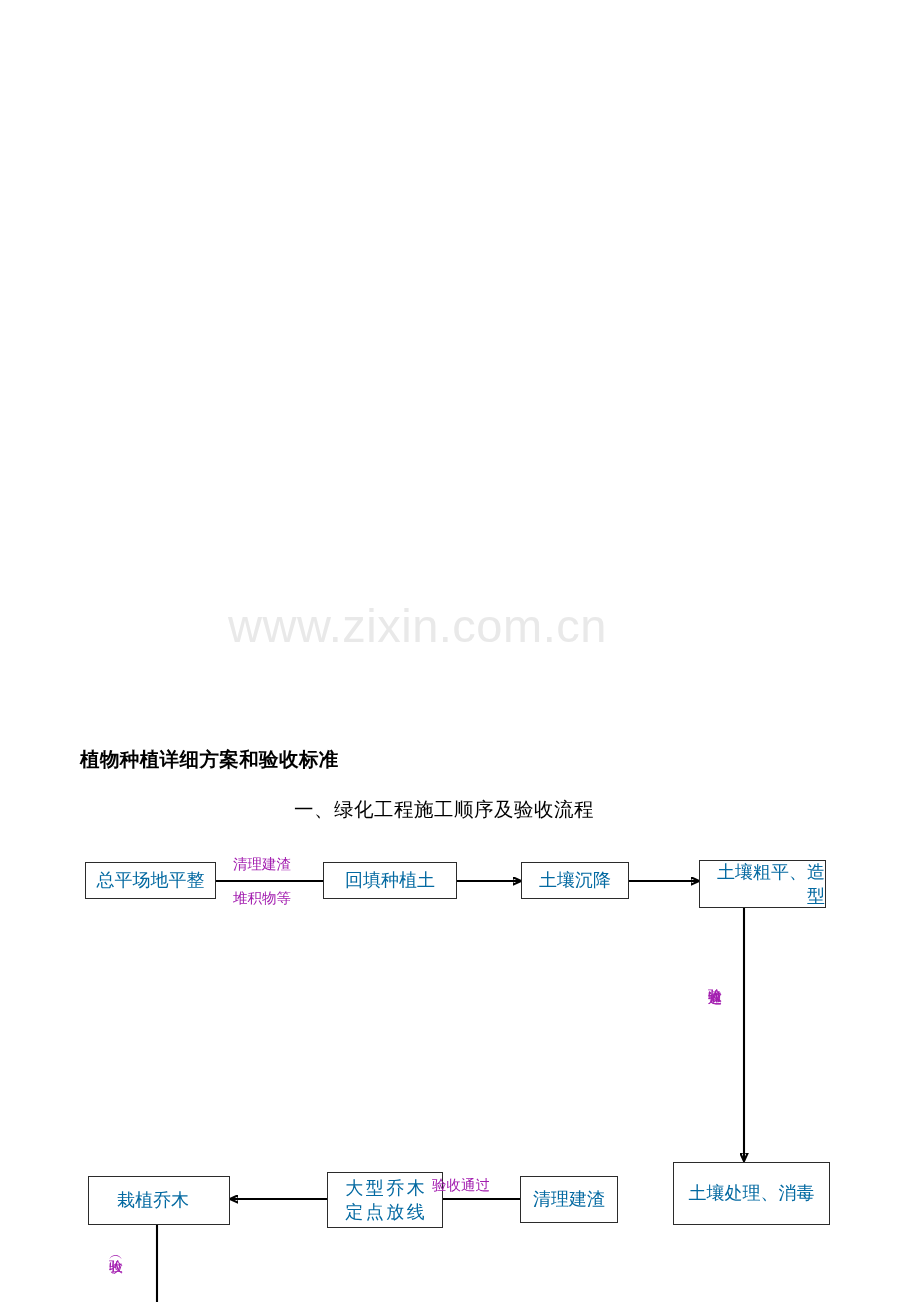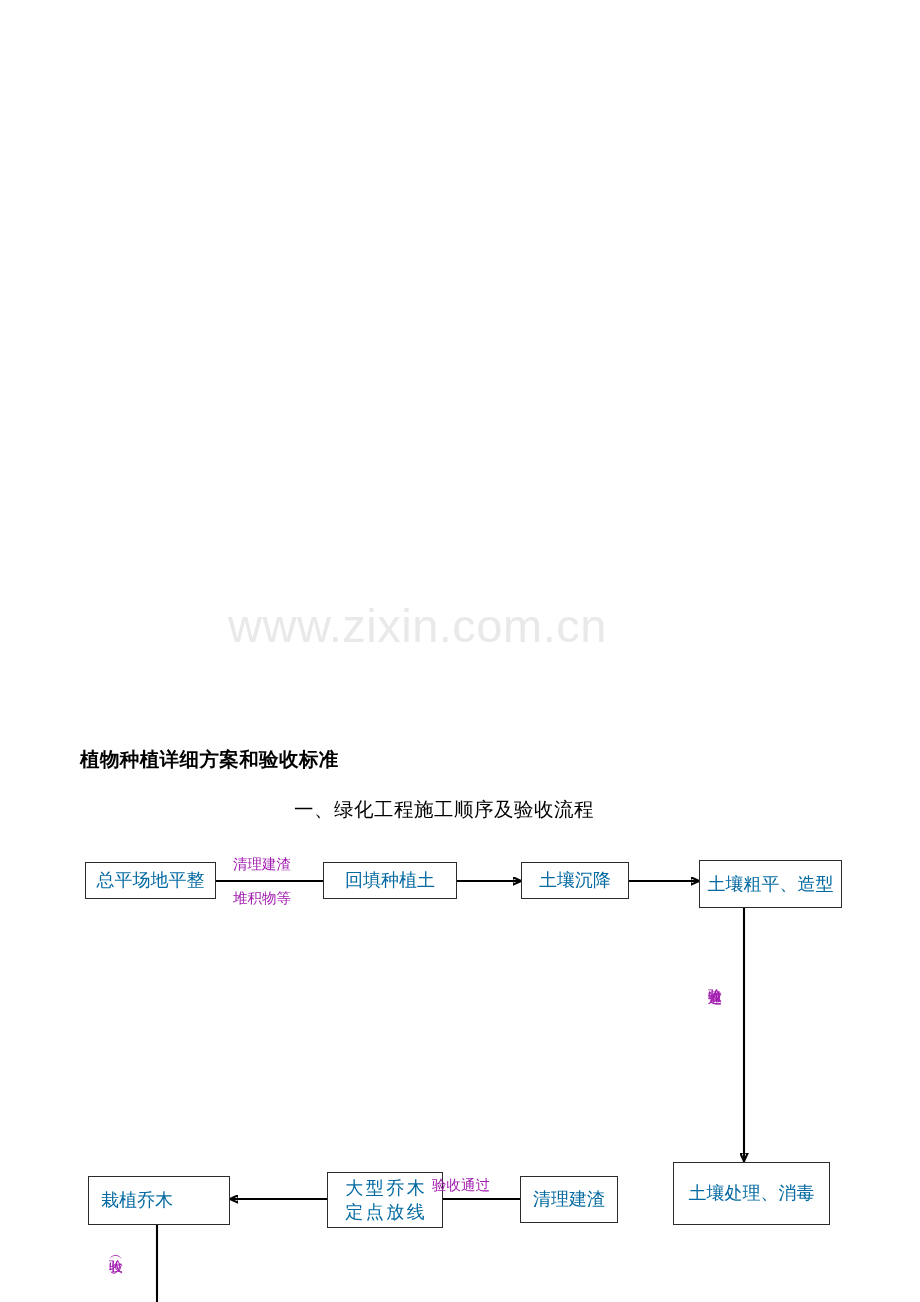--- a/index.html
+++ b/index.html
@@ -142,30 +142,30 @@
 
     <line x1="157" y1="1225" x2="157" y2="1302"></line>
   </svg>
 
   <div class="node" style="left:85px; top:862px; width:131px; height:37px;">总平场地平整</div>
 
   <div class="node" style="left:323px; top:862px; width:134px; height:37px;">回填种植土</div>
 
   <div class="node" style="left:521px; top:862px; width:108px; height:37px;font-family:Liberation Serif, serif;">土壤沉降</div>
 
-  <div class="node" style="left:699px; top:860px; width:143px; height:48px;">土壤粗平、造型</div>
+  <div class="node" style="left:699px; top:860px; width:127px; height:48px;">土壤粗平、造型</div>
 
   <div class="node" style="left:673px; top:1162px; width:157px; height:63px;">土壤处理、消毒</div>
 
   <div class="node" style="left:520px; top:1176px; width:98px; height:47px;">清理建渣</div>
 
   <div class="node spaced" style="left:327px; top:1172px; width:116px; height:56px;">大型乔木
 定点放线</div>
 
-  <div class="node" style="left:88px; top:1176px; width:142px; height:49px; justify-content:flex-start; padding-left:12px;">栽植乔木</div>
+  <div class="node" style="left:88px; top:1176px; width:142px; height:49px; justify-content:flex-start; padding-left:28px;">栽植乔木</div>
 
   <div class="edge-label" style="left:233px; top:855px;">清理建渣</div>
 
   <div class="edge-label" style="left:233px; top:889px;">堆积物等</div>
 
   <div class="edge-label vertical" style="left:706px; top:977px; height:84px; font-size:14px;">验收通过</div>
 
   <div class="edge-label" style="left:432px; top:1176px;">验收通过</div>
 
   <div class="edge-label vertical" style="left:107px; top:1248px; height:60px; font-size:14px;">验收（</div>

